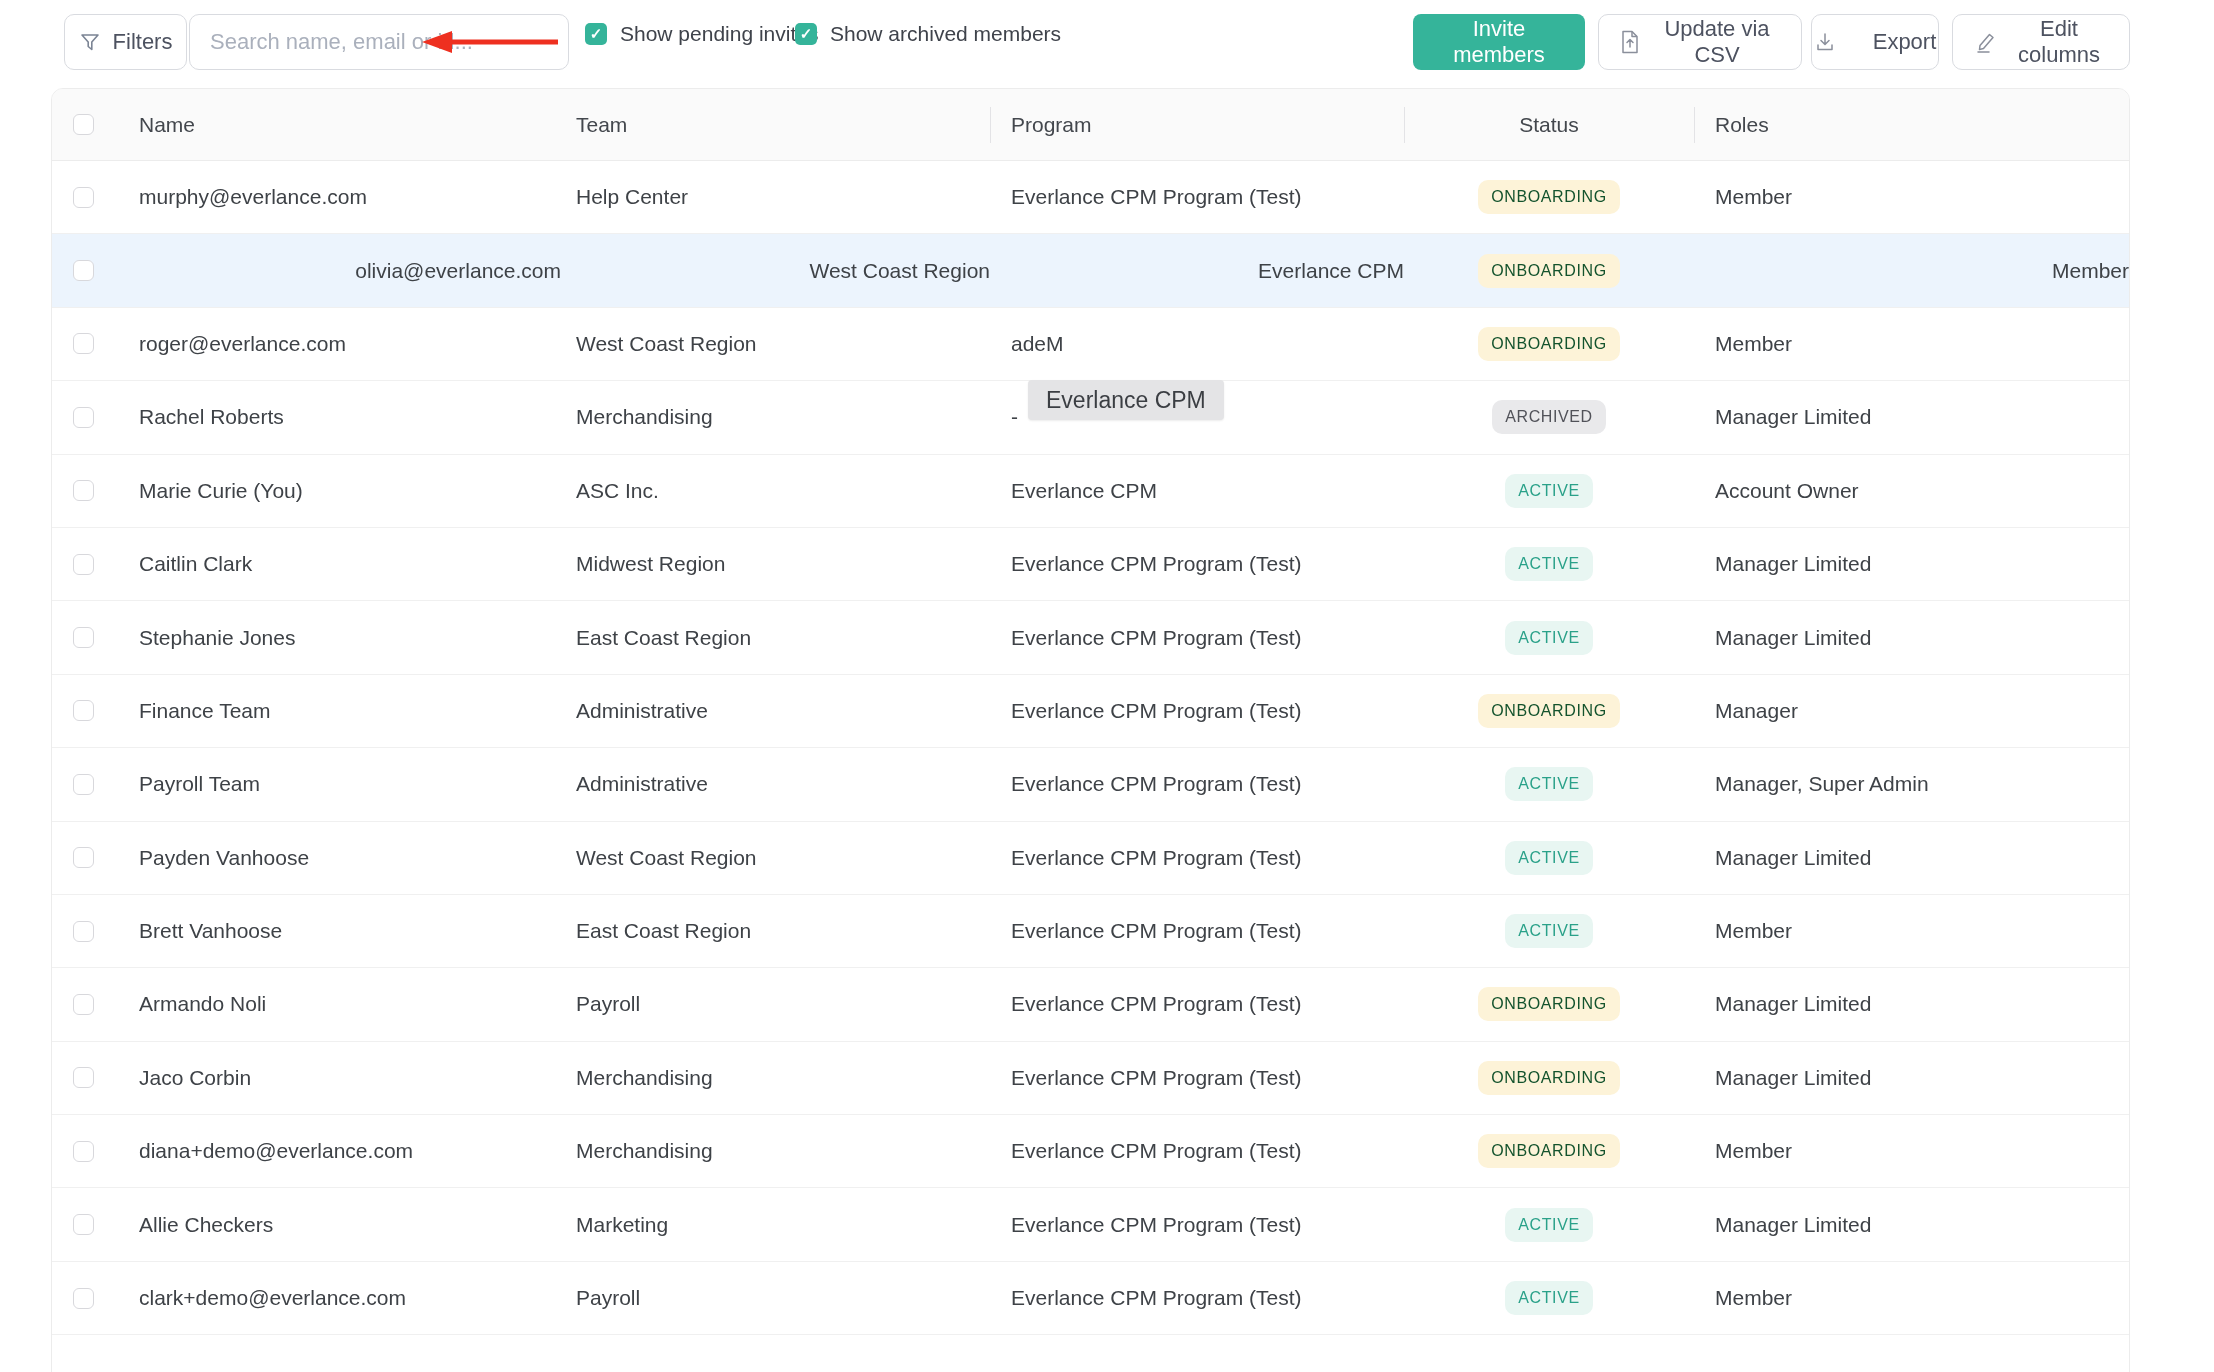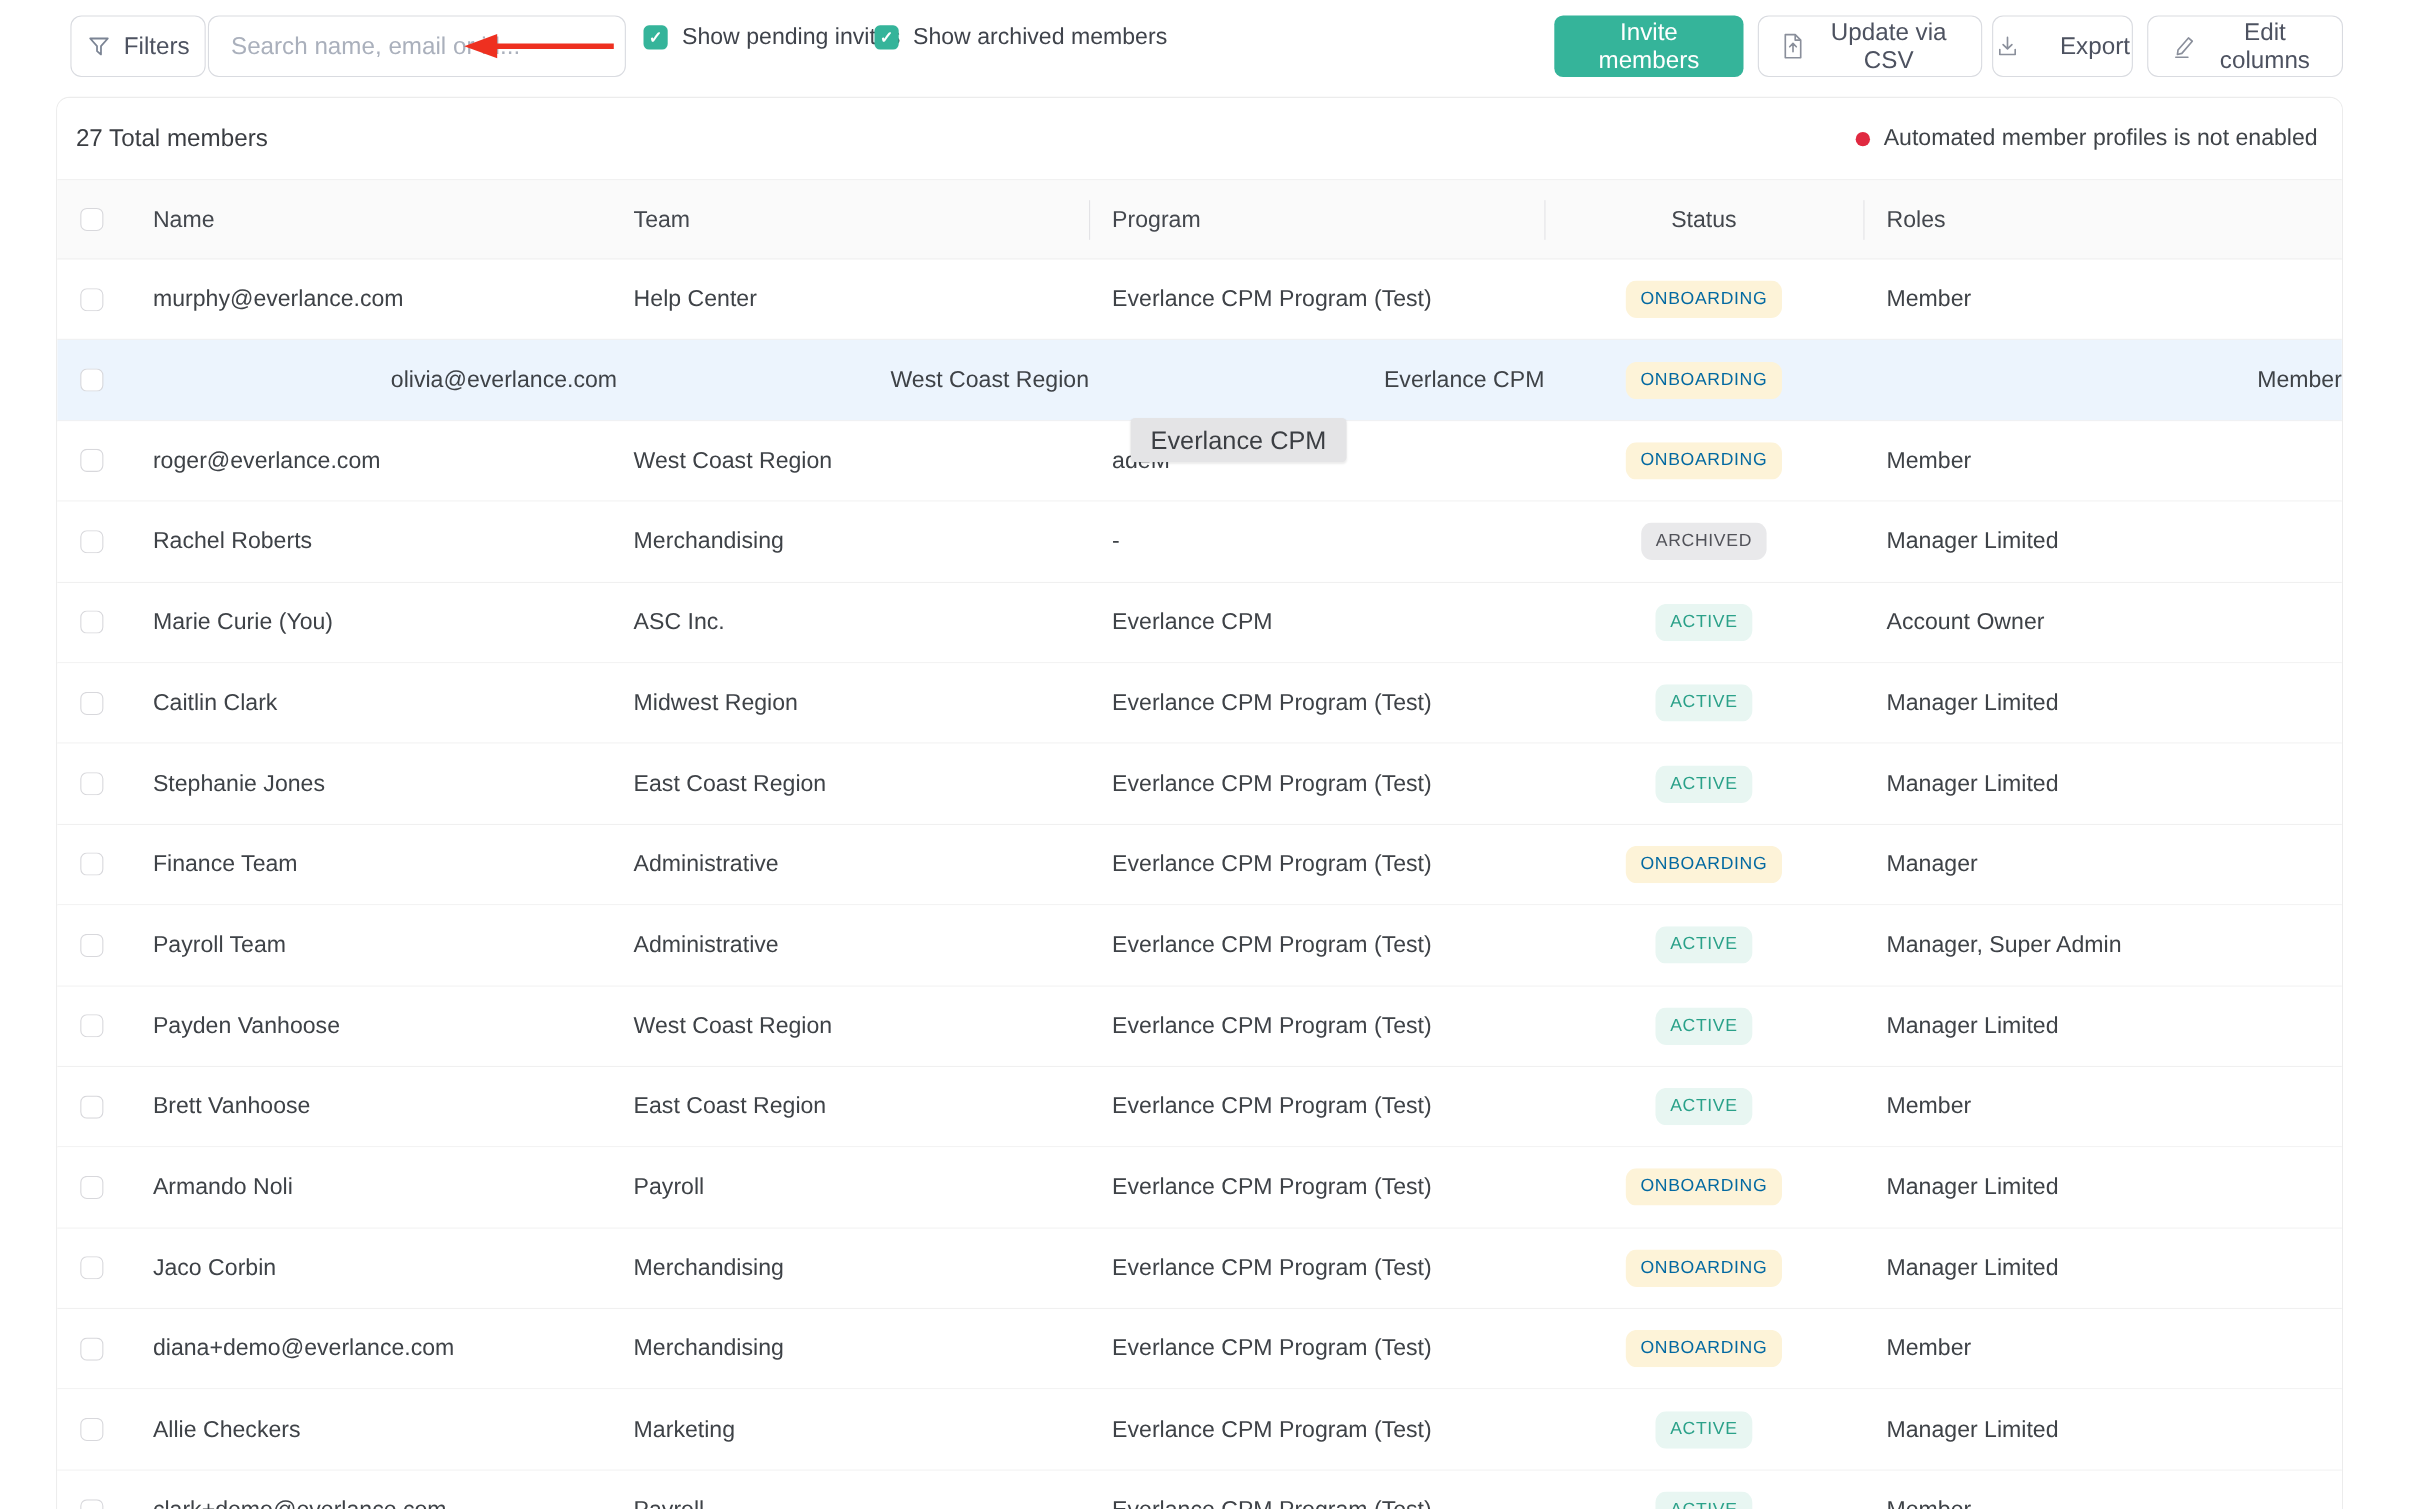--- a/index.html
+++ b/index.html
@@ -63,21 +63,21 @@
   .cell-name { padding-left:16px; } .cell-team { padding-left:15px; }
   .cell-program { padding-left:21px; } .cell-roles { padding-left:21px; }
   .cell-status { display:flex; justify-content:center; }
 
   .checkbox-cell { padding-left:21px; }
   .row-checkbox, .header-checkbox {
     width:21px; height:21px; border:1px solid #d8d8dc; border-radius:6px; background:#fff; cursor:pointer;
   }
 
   .badge { font-size:16px; letter-spacing:0.6px; font-weight:500; padding:8px 13px; border-radius:10px; }
-  .badge.onboarding { background:#fdf3d8; color:#0369a1; }
+  .badge.onboarding { background:#fdf3d8; color:#14532d; }
   .badge.active     { background:#e8f6f2; color:#2aa189; }
   .badge.archived   { background:#e9e9eb; color:#515259; }
 
   .tooltip {
     position:absolute; left:1028px; top:380px; height:40px; padding:0 18px;
     background:#e4e4e6; border-radius:4px; display:flex; align-items:center;
     font-size:23px; color:#3b3e43; box-shadow:0 1px 2px rgba(0,0,0,0.08); z-index:5;
   }
 
   .icon { flex:0 0 auto; display:block; }
@@ -133,27 +133,20 @@
 
   <button class="toolbar-btn btn-editcols">
     <svg class="icon" width="24" height="24" viewBox="0 0 24 24" fill="none" stroke="#8a8f9b" stroke-width="1.5" stroke-linecap="round" stroke-linejoin="round">
       <path d="M7 15.5 L16.5 4.5 L20 7.5 L10.5 18.5 L6.5 19.5 z"></path>
       <path d="M5 22 h11"></path>
     </svg>
     <span>Edit columns</span>
   </button>
 
   <div class="card">
-    <div class="card-header">
-      <span class="total-label">27 Total members</span>
-      <div class="notice">
-        <span class="notice-dot"></span>
-        <span class="notice-text">Automated member profiles is not enabled</span>
-      </div>
-    </div>
 
     <div class="grid-row col-header-row">
       <div class="th checkbox-cell">
           <div class="header-checkbox"></div>
         </div>
       <div class="th th-name">Name</div>
       <div class="th th-team">Team</div>
       <div class="th th-program th-sep">Program</div>
       <div class="th th-status th-sep">Status</div>
       <div class="th th-roles th-sep">Roles</div>

